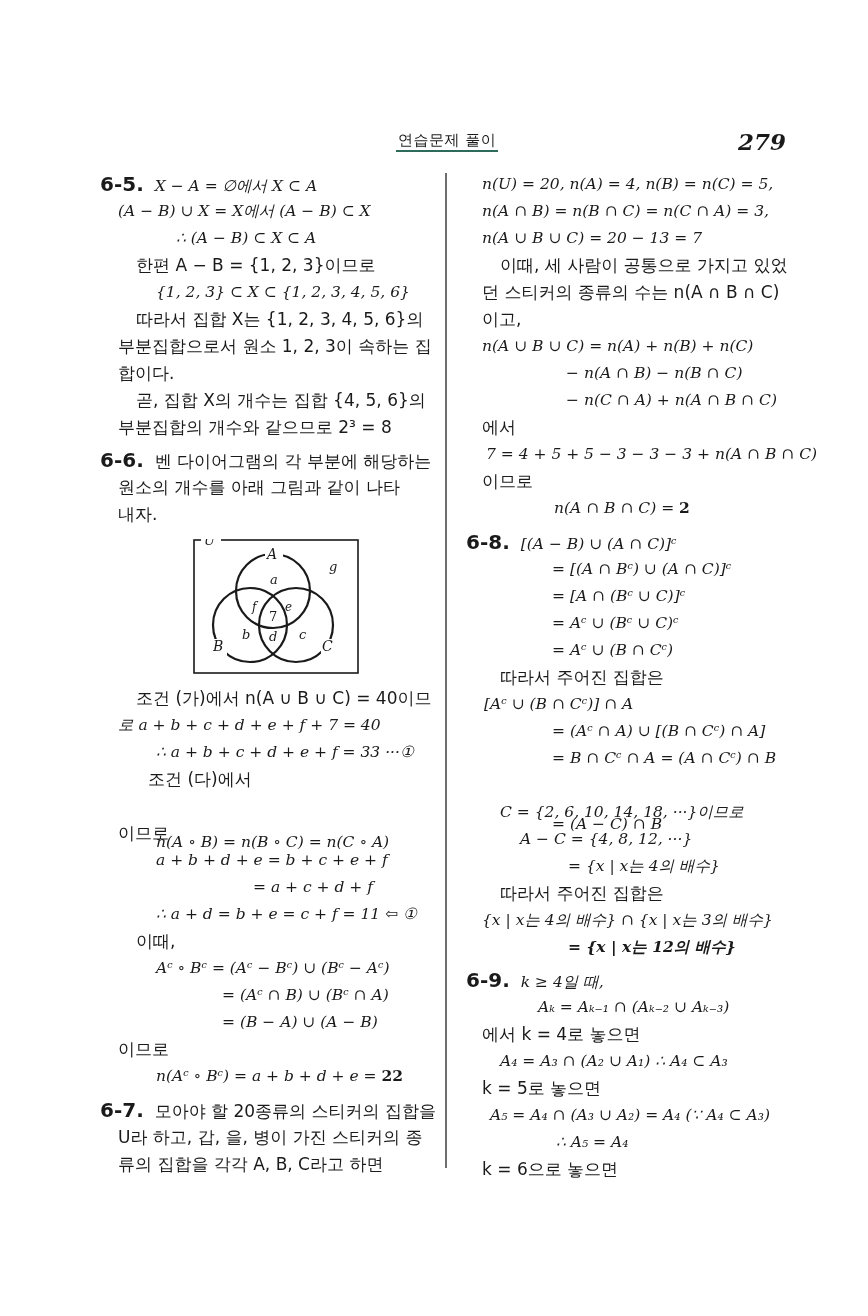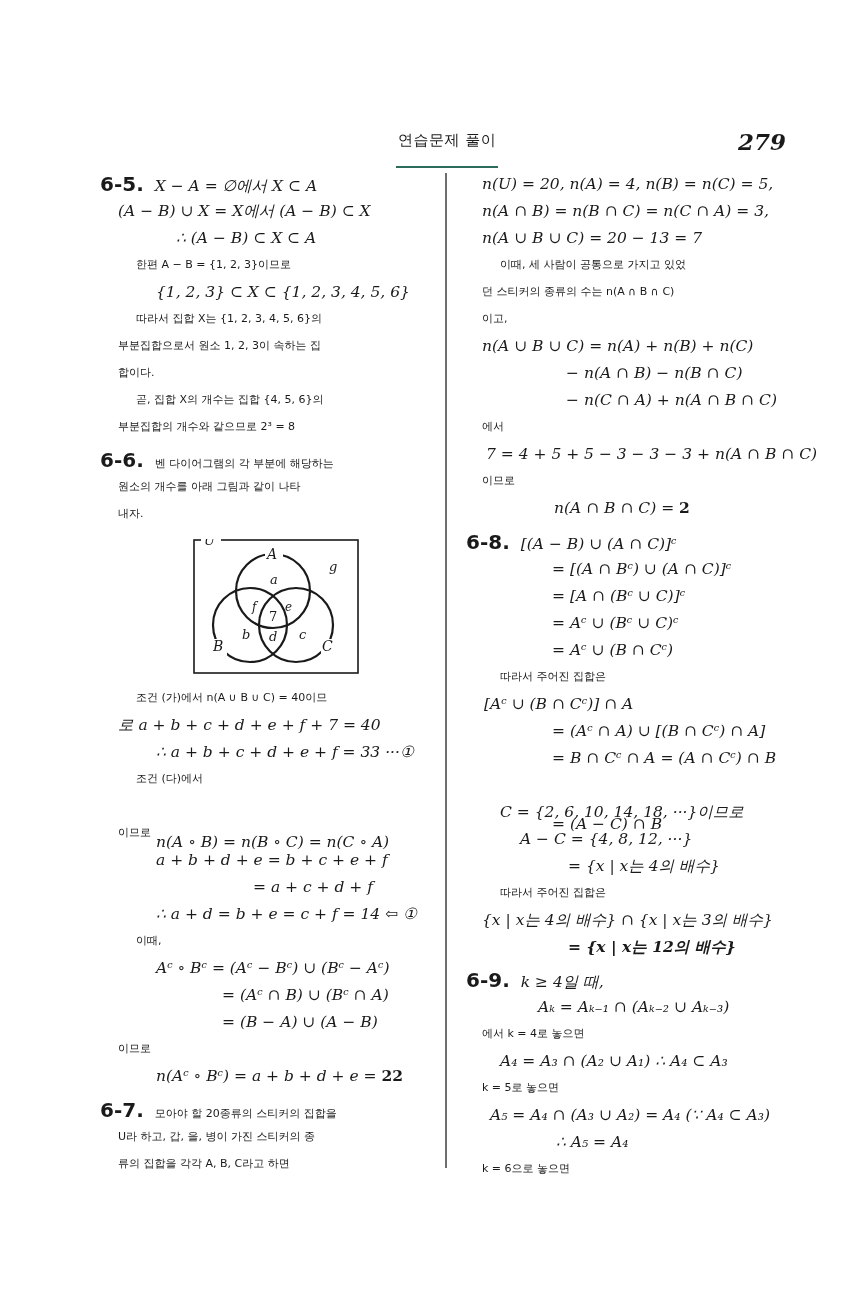--- a/index.html
+++ b/index.html
@@ -1,25 +1,25 @@
 <!DOCTYPE html>
 <html><head>
 <meta charset="utf-8">
 <style>
   html, body { margin:0; padding:0; background:#ffffff; }
   body { width:868px; height:1316px; position:relative; overflow:hidden;
          font-family:"DejaVu Serif", serif; color:#1a1a1a; }
   .hdr-title { position:absolute; left:396px; top:131px; font-family:"DejaVu Sans", sans-serif;
                font-size:15px; color:#1a1a1a; letter-spacing:0.5px;
-               border-bottom:2px solid #2f6b5a; padding:0 2px 17px 2px; line-height:18px; }
+               border-bottom:2px solid #2f6b5a; padding:0 2px 1px 2px; line-height:18px; }
   .hdr-page { position:absolute; left:738px; top:128px; font-family:"DejaVu Serif", serif;
               font-style:italic; font-weight:bold; font-size:23px; color:#1a1a1a; }
   .divider { position:absolute; left:445px; top:173px; width:2px; height:995px; background:#6e6e6e; }
   .line { position:absolute; white-space:nowrap; font-size:15.5px; line-height:20px; }
-  .kr { font-family:"DejaVu Sans", sans-serif; font-size:11px; }
+  .kr { font-family:"DejaVu Sans", sans-serif; font-size:17px; }
   .m { font-family:"DejaVu Serif", serif; font-style:italic; }
   .pnum { font-family:"DejaVu Sans", sans-serif; font-weight:bold; font-size:20px; }
   b.bold { font-weight:bold; }
   .venn { position:absolute; left:193px; top:539px; width:166px; height:135px; }
 </style>
 </head>
 <body>
 
 <div class="hdr-title">연습문제 풀이</div>
 <div class="hdr-page">279</div>
@@ -65,26 +65,26 @@
   <text x="92" y="72" font-family="DejaVu Serif, serif" font-style="italic" font-size="12" fill="#1a1a1a">e</text>
   <text x="76" y="82" font-family="DejaVu Serif, serif" font-size="13" fill="#1a1a1a">7</text>
   <text x="49" y="100" font-family="DejaVu Serif, serif" font-style="italic" font-size="13" fill="#1a1a1a">b</text>
   <text x="76" y="102" font-family="DejaVu Serif, serif" font-style="italic" font-size="13" fill="#1a1a1a">d</text>
   <text x="106" y="100" font-family="DejaVu Serif, serif" font-style="italic" font-size="13" fill="#1a1a1a">c</text>
 </svg>
 
 <div class="line kr" style="left:136px; top:688px;">조건 (가)에서  n(A ∪ B ∪ C) = 40이므</div>
 <div class="line m" style="left:118px; top:715px;">로    a + b + c + d + e + f + 7 = 40</div>
 <div class="line m" style="left:156px; top:742px;">∴  a + b + c + d + e + f = 33   ···①</div>
-<div class="line kr" style="left:136px; top:769px;">조건 (다)에서</div>
+<div class="line kr" style="left:148px; top:769px;">조건 (다)에서</div>
 <div class="line m" style="left:156px; top:832px;">n(A ∘ B) = n(B ∘ C) = n(C ∘ A)</div>
 <div class="line kr" style="left:118px; top:823px;">이므로</div>
 <div class="line m" style="left:156px; top:850px;">a + b + d + e = b + c + e + f</div>
 <div class="line m" style="left:253px; top:877px;">= a + c + d + f</div>
-<div class="line m" style="left:156px; top:904px;">∴  a + d = b + e = c + f = 14  ⇦ ①</div>
+<div class="line m" style="left:156px; top:904px;">∴  a + d = b + e = c + f = 11  ⇦ ①</div>
 <div class="line kr" style="left:136px; top:931px;">이때,</div>
 <div class="line m" style="left:156px; top:958px;">Aᶜ ∘ Bᶜ = (Aᶜ − Bᶜ) ∪ (Bᶜ − Aᶜ)</div>
 <div class="line m" style="left:222px; top:985px;">= (Aᶜ ∩ B) ∪ (Bᶜ ∩ A)</div>
 <div class="line m" style="left:222px; top:1012px;">= (B − A) ∪ (A − B)</div>
 <div class="line kr" style="left:118px; top:1039px;">이므로</div>
 <div class="line" style="left:156px; top:1066px;">
   <span class="m">n(Aᶜ ∘ Bᶜ) = a + b + d + e = </span><b class="bold">22</b>
 </div>
 
 <div class="line" style="left:100px; top:1100px;">

